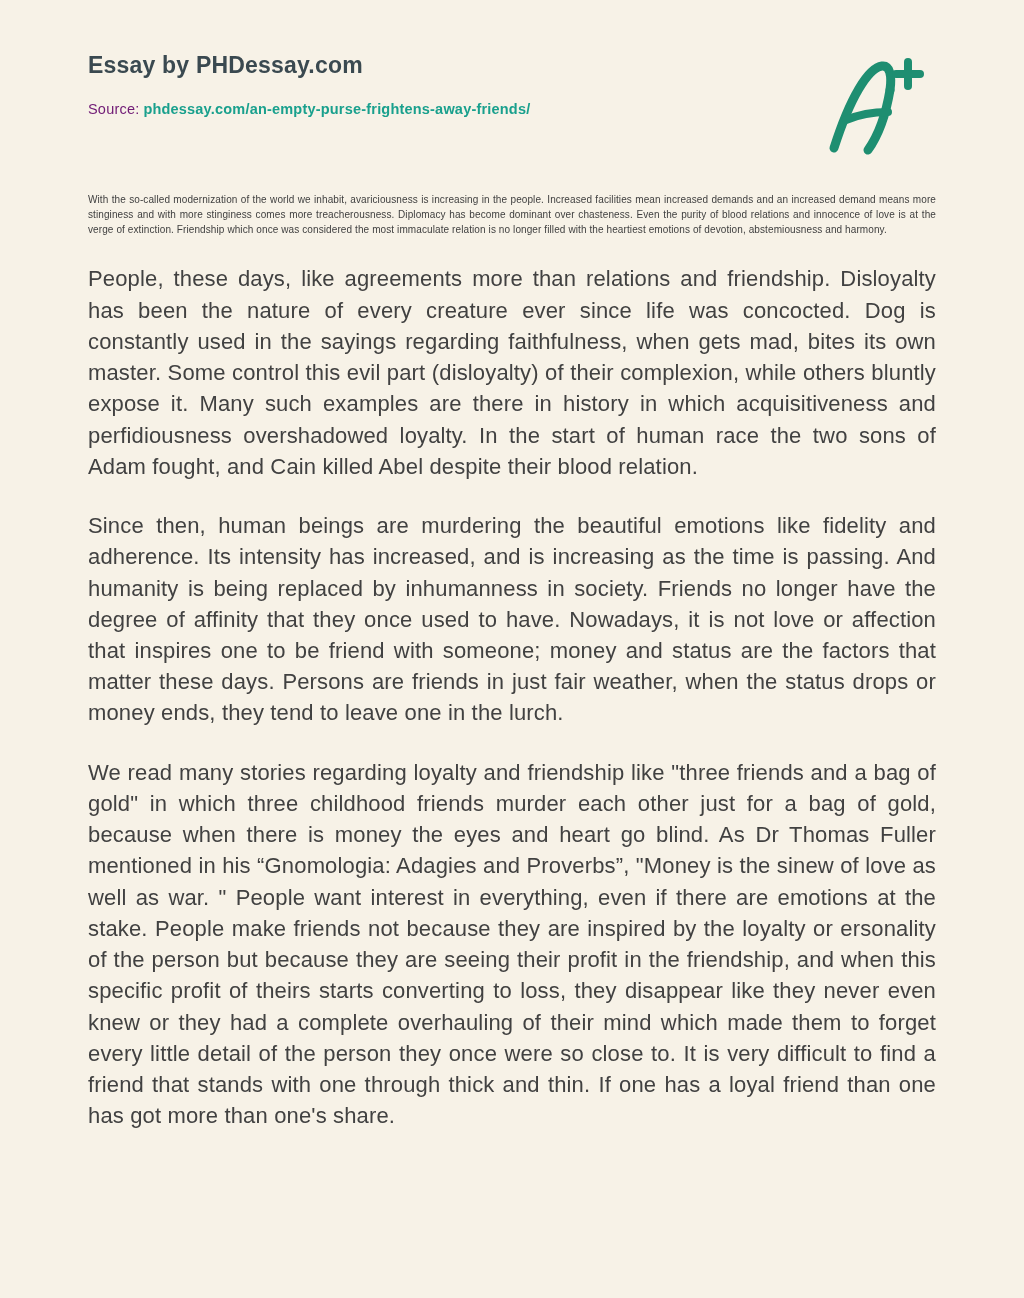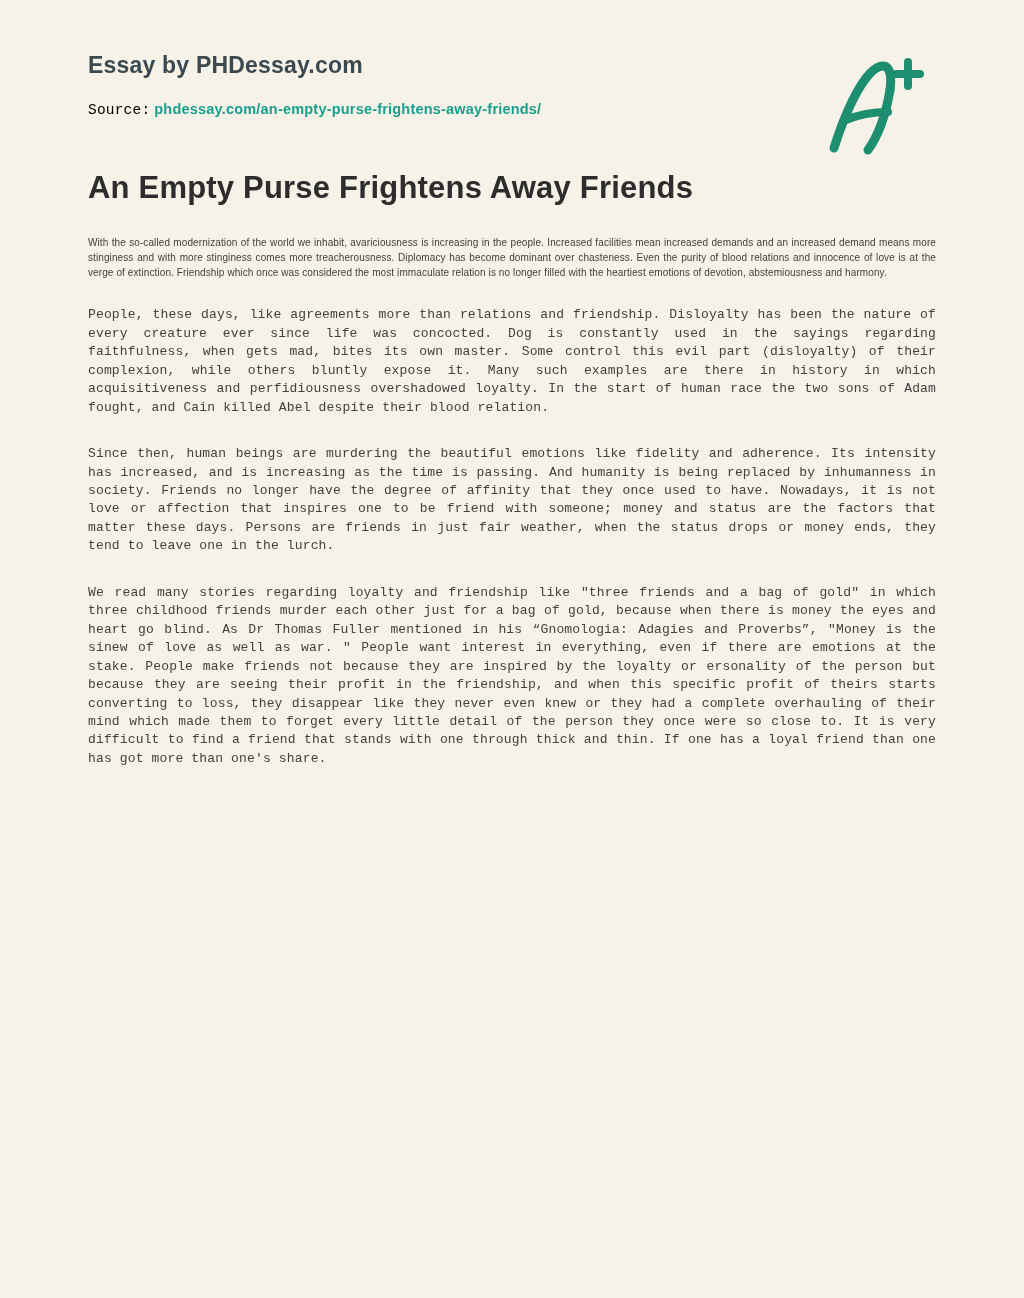--- a/index.html
+++ b/index.html
@@ -18,40 +18,39 @@
     width: 1024px;
     min-height: 1298px;
     margin: 0 auto;
     background: #f7f2e7;
     padding: 52px 88px 60px 88px;
   }
 
   
   .header {
     position: relative;
-    margin-bottom: 52px;
+    margin-bottom: 76px;
   }
 
   .header-title {
     font-size: 23px;
     font-weight: 600;
     color: #3a4950;
     letter-spacing: 0.2px;
     margin-bottom: 22px;
   }
 
   .source-line {
     font-size: 14.5px;
     letter-spacing: 0.2px;
   }
 
   .source-label {
-    color: #000000;
+    color: #701a75;
     margin-right: 4px;
-    font-family: Liberation Mono, monospace;
   }
 
   .source-link {
     color: #19a08d;
     text-decoration: none;
     cursor: pointer;
     font-weight: bold;
   }
 
   .logo {
@@ -74,27 +73,26 @@
   .intro-paragraph {
     font-size: 10px;
     line-height: 1.48;
     text-align: justify;
     color: #404040;
     letter-spacing: 0.1px;
     margin-bottom: 26px;
   }
 
   .body-paragraph {
-    font-size: 13px;
+    font-size: 22px;
     line-height: 1.42;
     text-align: justify;
     color: #414141;
     letter-spacing: 0.15px;
     margin-bottom: 28px;
-    font-family: Liberation Mono, monospace;
   }
 </style>
 </head>
 <body>
 
 <div class="page">
 
   <div class="header">
     <div class="header-title">Essay by PHDessay.com</div>
 
@@ -108,21 +106,20 @@
         <path d="M10 96 C 26 46 44 16 58 14 C 66 13 68 24 66 38" stroke="#1e8e71" stroke-width="9" stroke-linecap="round" fill="none"></path>
         <path d="M66 38 C 62 62 54 84 44 98" stroke="#1e8e71" stroke-width="9" stroke-linecap="round" fill="none"></path>
         <path d="M22 68 C 36 62 52 60 64 60" stroke="#1e8e71" stroke-width="8" stroke-linecap="round" fill="none"></path>
 
         <path d="M72 22 L 96 22" stroke="#1e8e71" stroke-width="8" stroke-linecap="round"></path>
         <path d="M84 10 L 84 34" stroke="#1e8e71" stroke-width="8" stroke-linecap="round"></path>
       </svg>
     </div>
   </div>
 
-  <h1 class="article-title">An Empty Purse Frightens Away Friends</h1>
 
   <p class="intro-paragraph">With the so-called modernization of the world we inhabit, avariciousness is increasing in the people. Increased facilities mean increased demands and an increased demand means more stinginess and with more stinginess comes more treacherousness. Diplomacy has become dominant over chasteness. Even the purity of blood relations and innocence of love is at the verge of extinction. Friendship which once was considered the most immaculate relation is no longer filled with the heartiest emotions of devotion, abstemiousness and harmony.</p>
 
   <p class="body-paragraph">People, these days, like agreements more than relations and friendship. Disloyalty has been the nature of every creature ever since life was concocted. Dog is constantly used in the sayings regarding faithfulness, when gets mad, bites its own master. Some control this evil part (disloyalty) of their complexion, while others bluntly expose it. Many such examples are there in history in which acquisitiveness and perfidiousness overshadowed loyalty. In the start of human race the two sons of Adam fought, and Cain killed Abel despite their blood relation.</p>
 
   <p class="body-paragraph">Since then, human beings are murdering the beautiful emotions like fidelity and adherence. Its intensity has increased, and is increasing as the time is passing. And humanity is being replaced by inhumanness in society. Friends no longer have the degree of affinity that they once used to have. Nowadays, it is not love or affection that inspires one to be friend with someone; money and status are the factors that matter these days. Persons are friends in just fair weather, when the status drops or money ends, they tend to leave one in the lurch.</p>
 
   <p class="body-paragraph">We read many stories regarding loyalty and friendship like "three friends and a bag of gold" in which three childhood friends murder each other just for a bag of gold, because when there is money the eyes and heart go blind. As Dr Thomas Fuller mentioned in his “Gnomologia: Adagies and Proverbs”, "Money is the sinew of love as well as war. " People want interest in everything, even if there are emotions at the stake. People make friends not because they are inspired by the loyalty or ersonality of the person but because they are seeing their profit in the friendship, and when this specific profit of theirs starts converting to loss, they disappear like they never even knew or they had a complete overhauling of their mind which made them to forget every little detail of the person they once were so close to. It is very difficult to find a friend that stands with one through thick and thin. If one has a loyal friend than one has got more than one's share.</p>
 
 </div>

